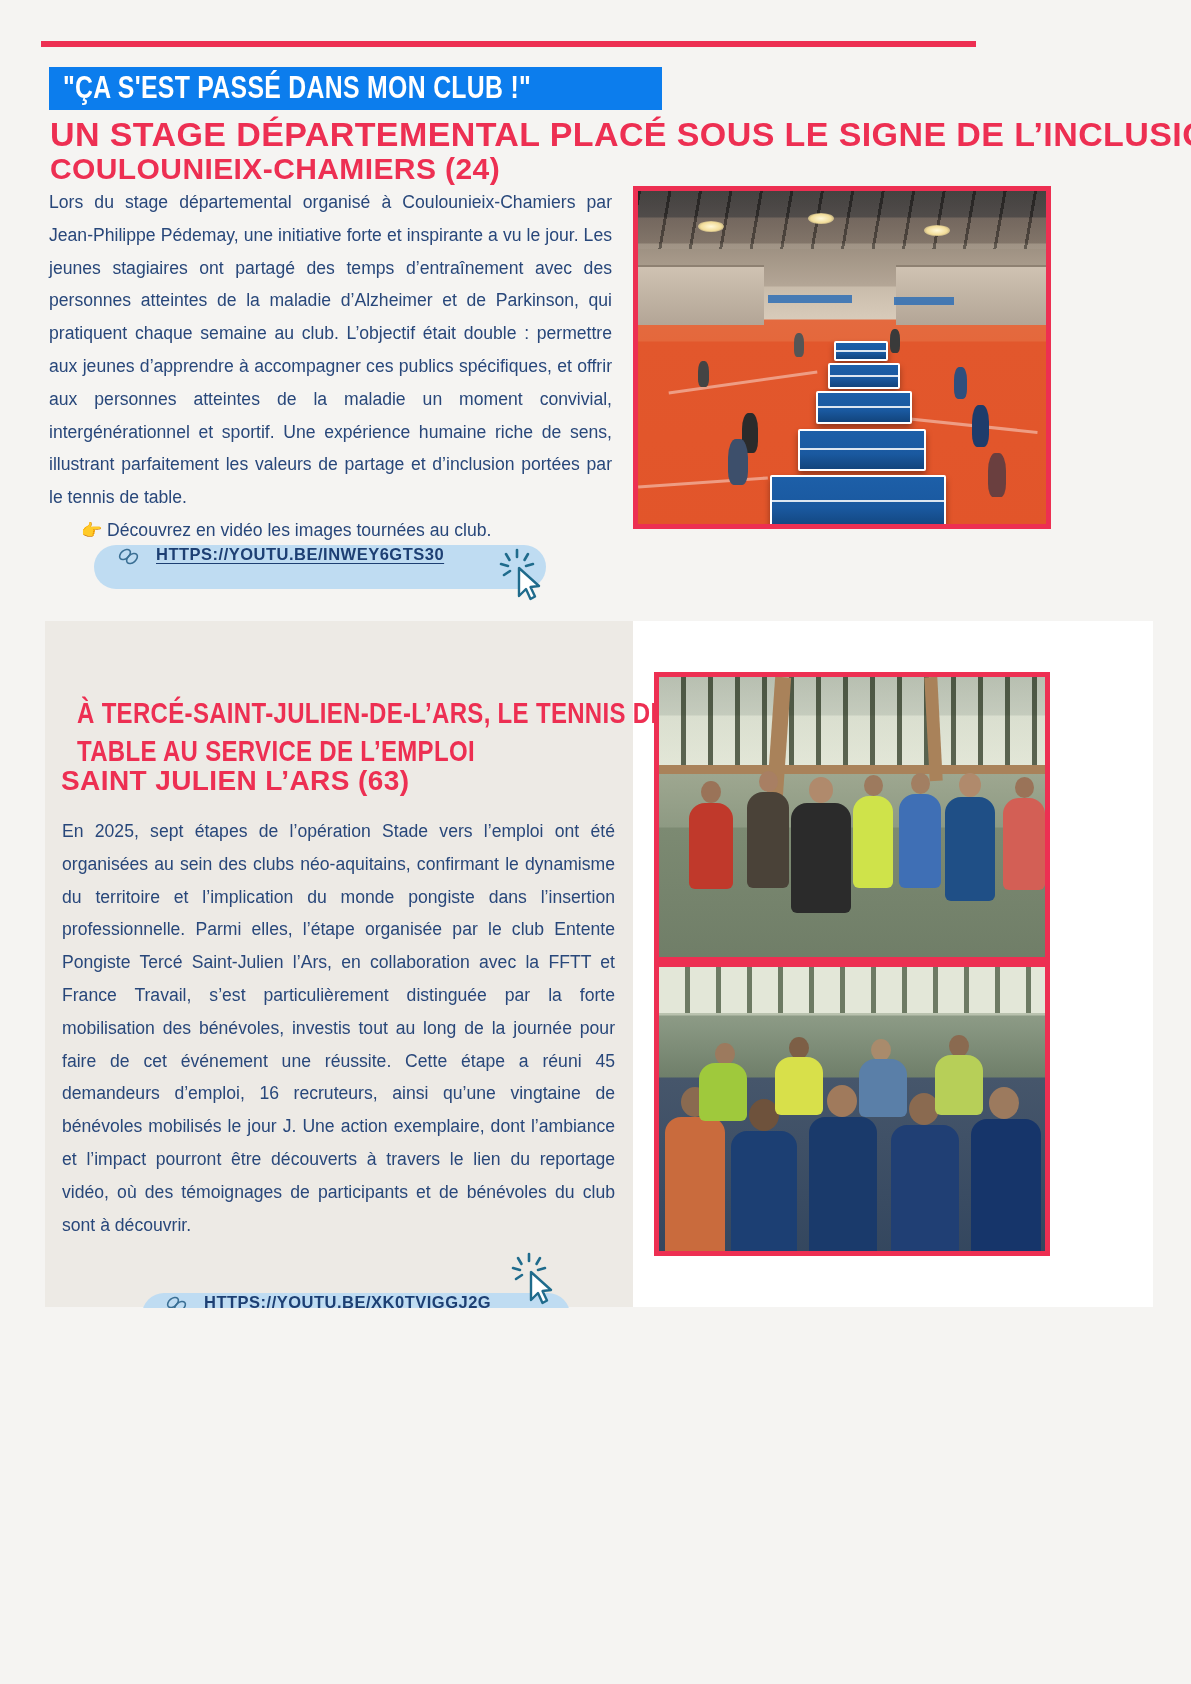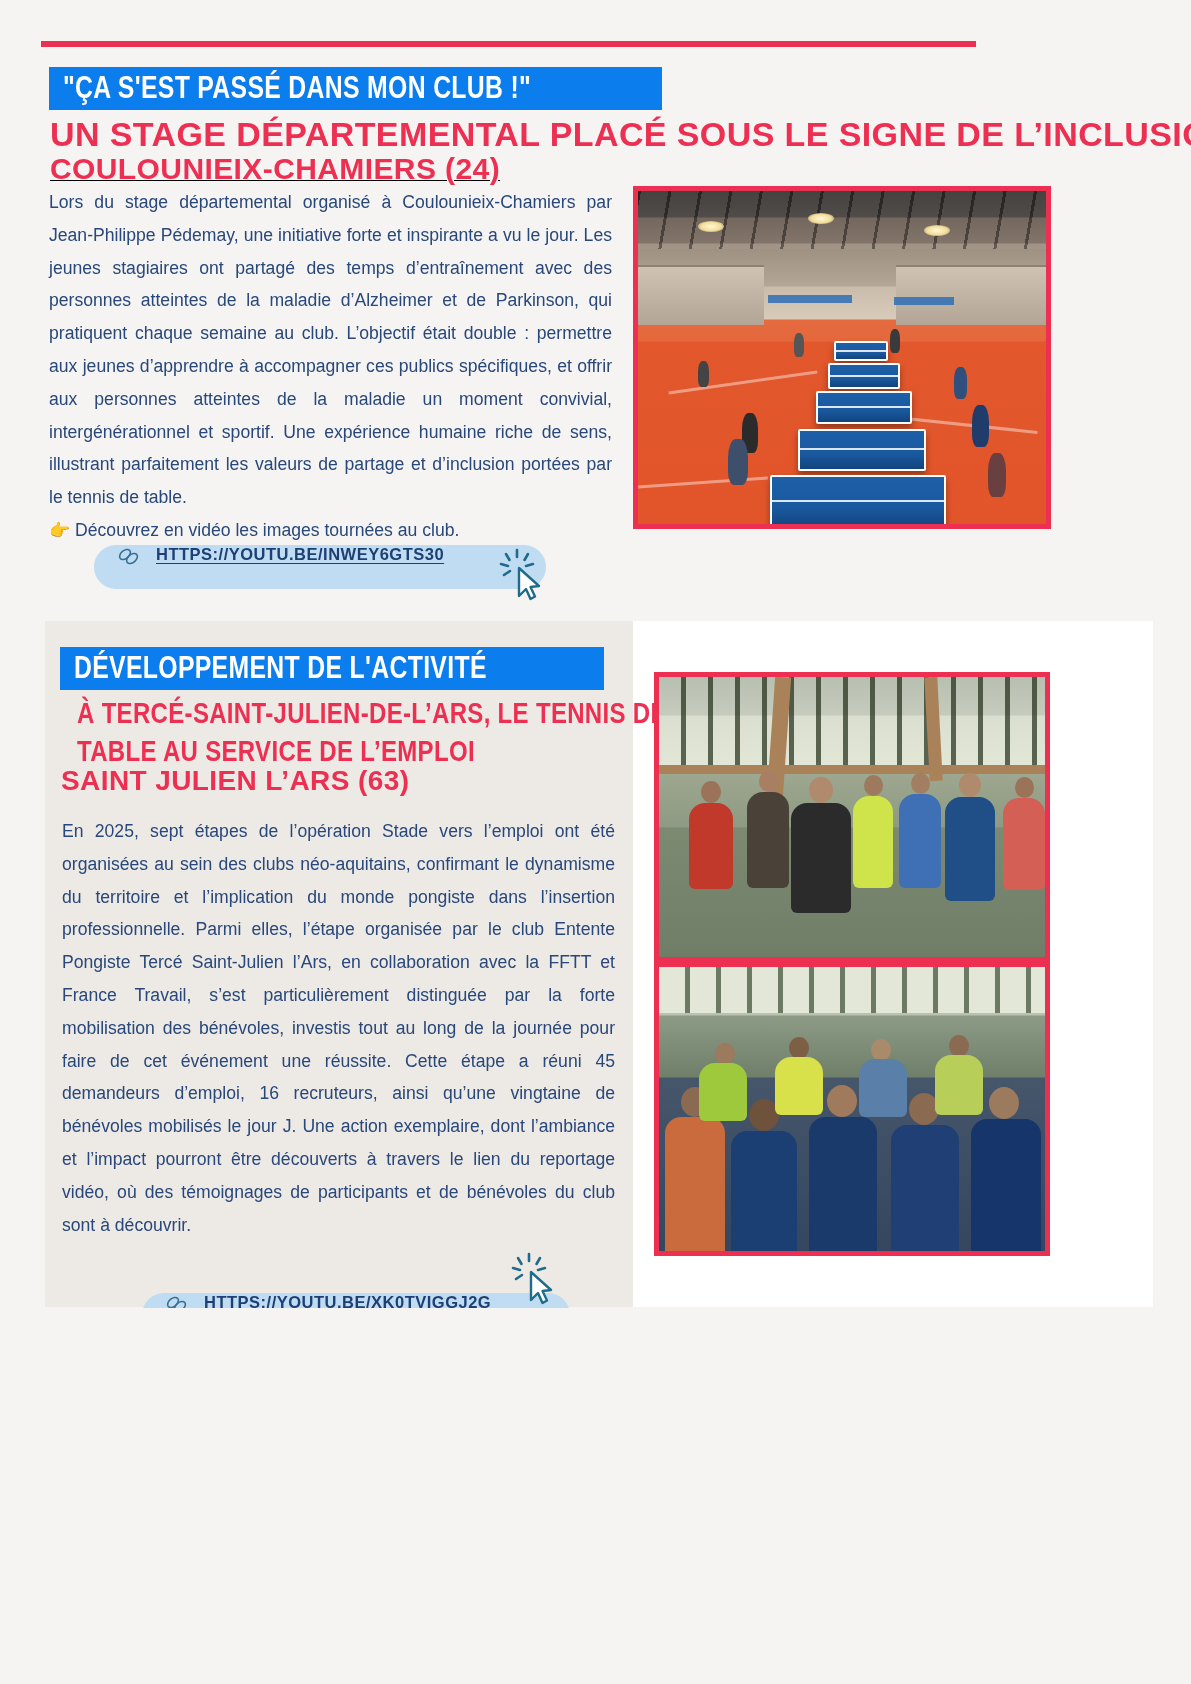--- a/index.html
+++ b/index.html
@@ -52,37 +52,37 @@
   .art1-tag { position: absolute; left: 0; top: 0; }
 
   .headline {
     color: #ed2f52;
   }
   .art1-headline {
     position: absolute; left: 1px; top: 48px;
   }
   .art1-headline .cond { font-size: 34px; line-height: 38px; }
 
-  .art1-sub { position: absolute; left: 1px; top: 88px; text-decoration: underline; }
+  .art1-sub { position: absolute; left: 1px; top: 88px; }
   .art1-sub .cond { font-size: 30px; line-height: 34px; color:#ed2f52; }
 
   
   .body-copy {
     color: #28477a;
     font-size: 17.6px;
     line-height: 32.8px;
     text-align: justify;
     font-weight: 500;
   }
   .art1-body {
     position: absolute;
     left: 49px; top: 186px;
     width: 563px;
   }
-  .pointer-line { white-space: nowrap; }
+  .pointer-line { white-space: nowrap; margin-left: 32px; }
   .hand-emoji { color: #f2c14e; font-size: 17px; }
 
   
   .photo {
     position: absolute;
     border: 5px solid #ed2f52;
     overflow: hidden;
     background: #d9552e;
   }
   #photo1 { left: 633px; top: 186px; width: 418px; height: 343px; }
@@ -305,25 +305,20 @@
         <line x1="36" y1="16" x2="29" y2="18"></line>
         <line x1="7" y1="27" x2="13" y2="23"></line>
       </g>
       <path d="M22 20 L22 48 L29 41 L33.5 51 L38 48.5 L33.5 39 L42 38 Z" fill="#ffffff" stroke="#1f6b8c" stroke-width="2.4" stroke-linejoin="round"></path>
     </svg>
   </div>
 
   <div class="art2-panel"></div>
   <div class="art2-right"></div>
 
-  <div class="art2-tag">
-    <div class="tag">
-      <span class="cond">DÉVELOPPEMENT DE L'ACTIVITÉ</span>
-    </div>
-  </div>
 
   <div class="art2-headline">
     <span class="cond headline">À TERCÉ-SAINT-JULIEN-DE-L’ARS, LE TENNIS DE</span>
     <span class="cond headline">TABLE AU SERVICE DE L’EMPLOI</span>
   </div>
 
   <div class="art2-sub">
     <span class="cond">SAINT JULIEN L’ARS (63)</span>
   </div>
 

